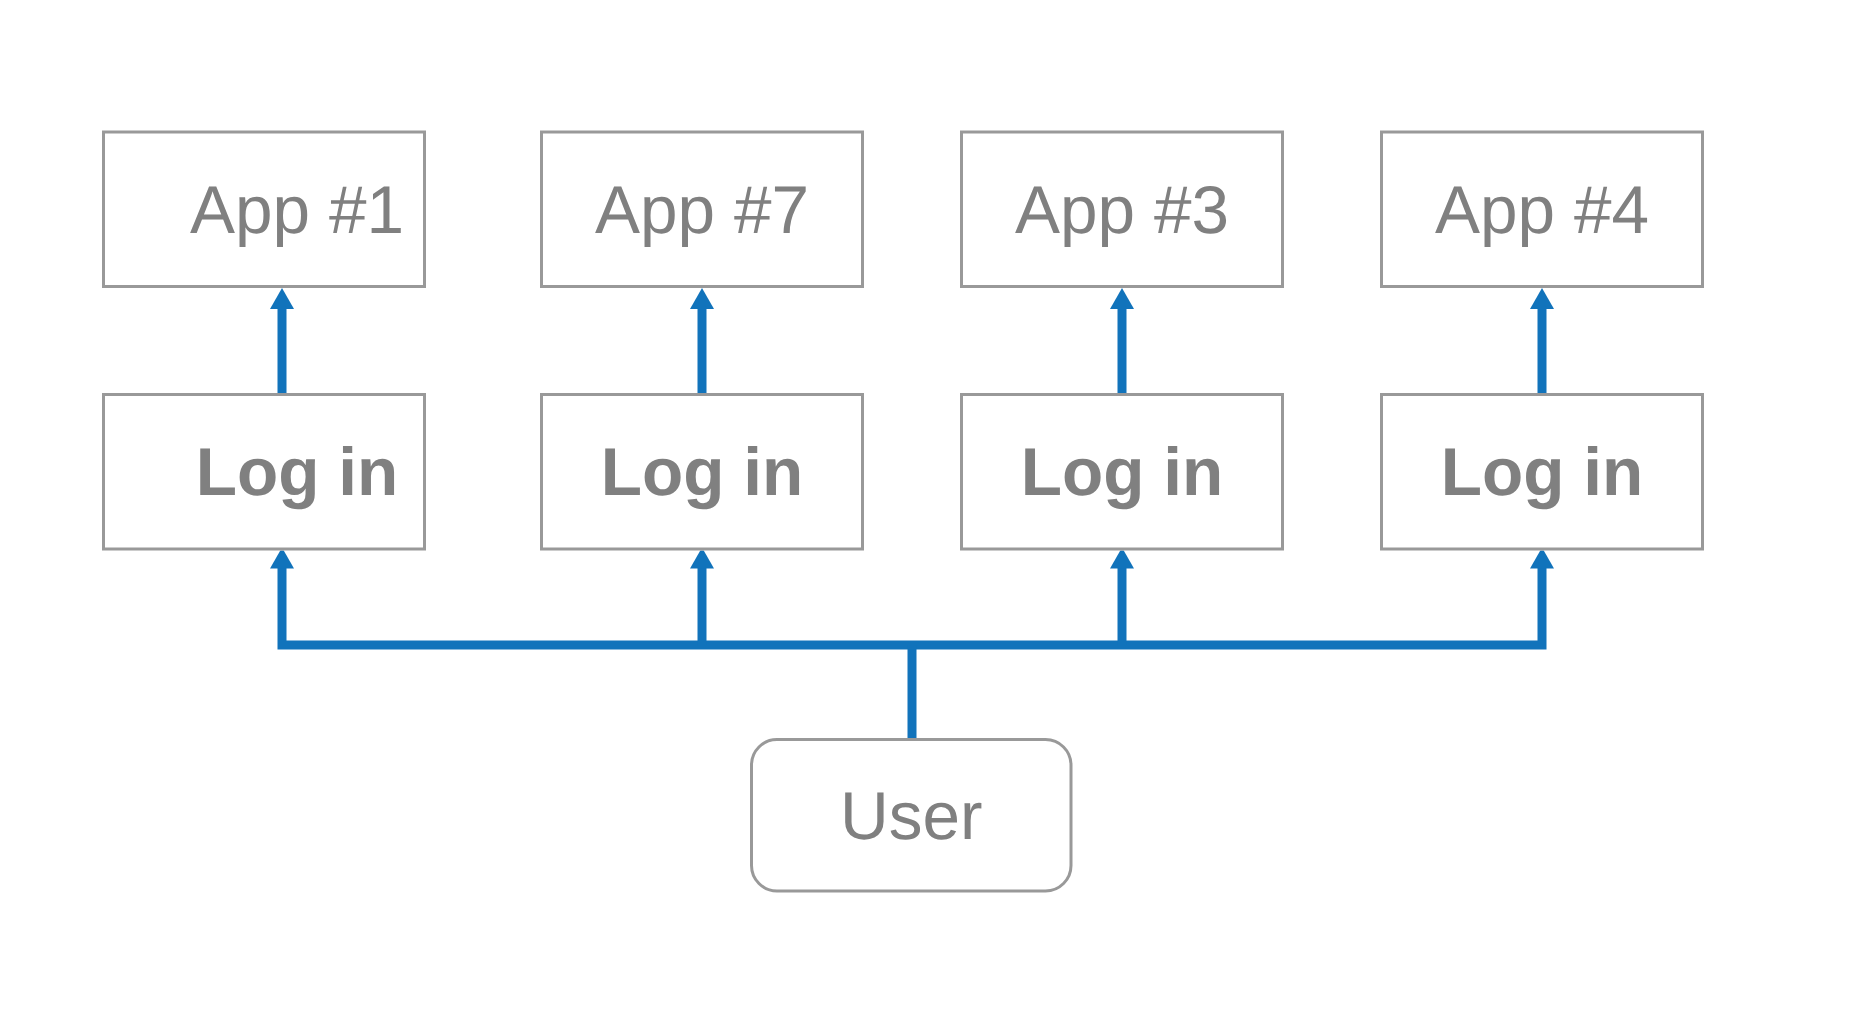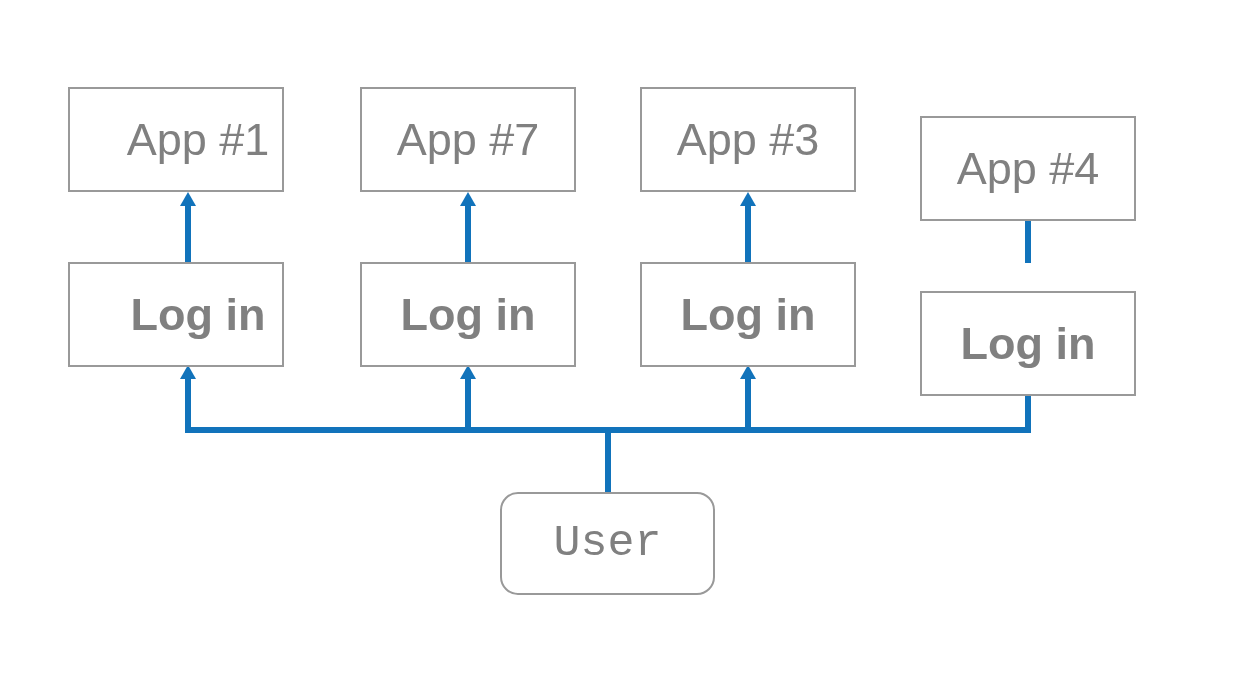--- a/index.html
+++ b/index.html
@@ -57,24 +57,24 @@
   }
   .node.user {
     width: 215px;
     height: 103px;
     border-radius: 18px;
   }
   
   .col1 { left: 68px; padding-left: 44px; }
   .col2 { left: 360px; }
   .col3 { left: 640px; }
-  .col4 { left: 920px; margin-top: 29px; }
+  .col4 { left: 920px; }
   .row-app   { top: 87px; }
   .row-login { top: 262px; font-weight: bold; }
-  .node.user { left: 500px; top: 492px; font-family: Liberation Mono, monospace; }
+  .node.user { left: 500px; top: 492px; }
 </style>
 </head>
 <body>
 
 <div class="canvas">
 
   <svg class="connectors" viewBox="0 0 1234 679" xmlns="http://www.w3.org/2000/svg">
 
     <path class="line" d="M 188 378 L 188 430 L 1028 430 L 1028 378"></path>
     <path class="line" d="M 468 430 L 468 378"></path>

